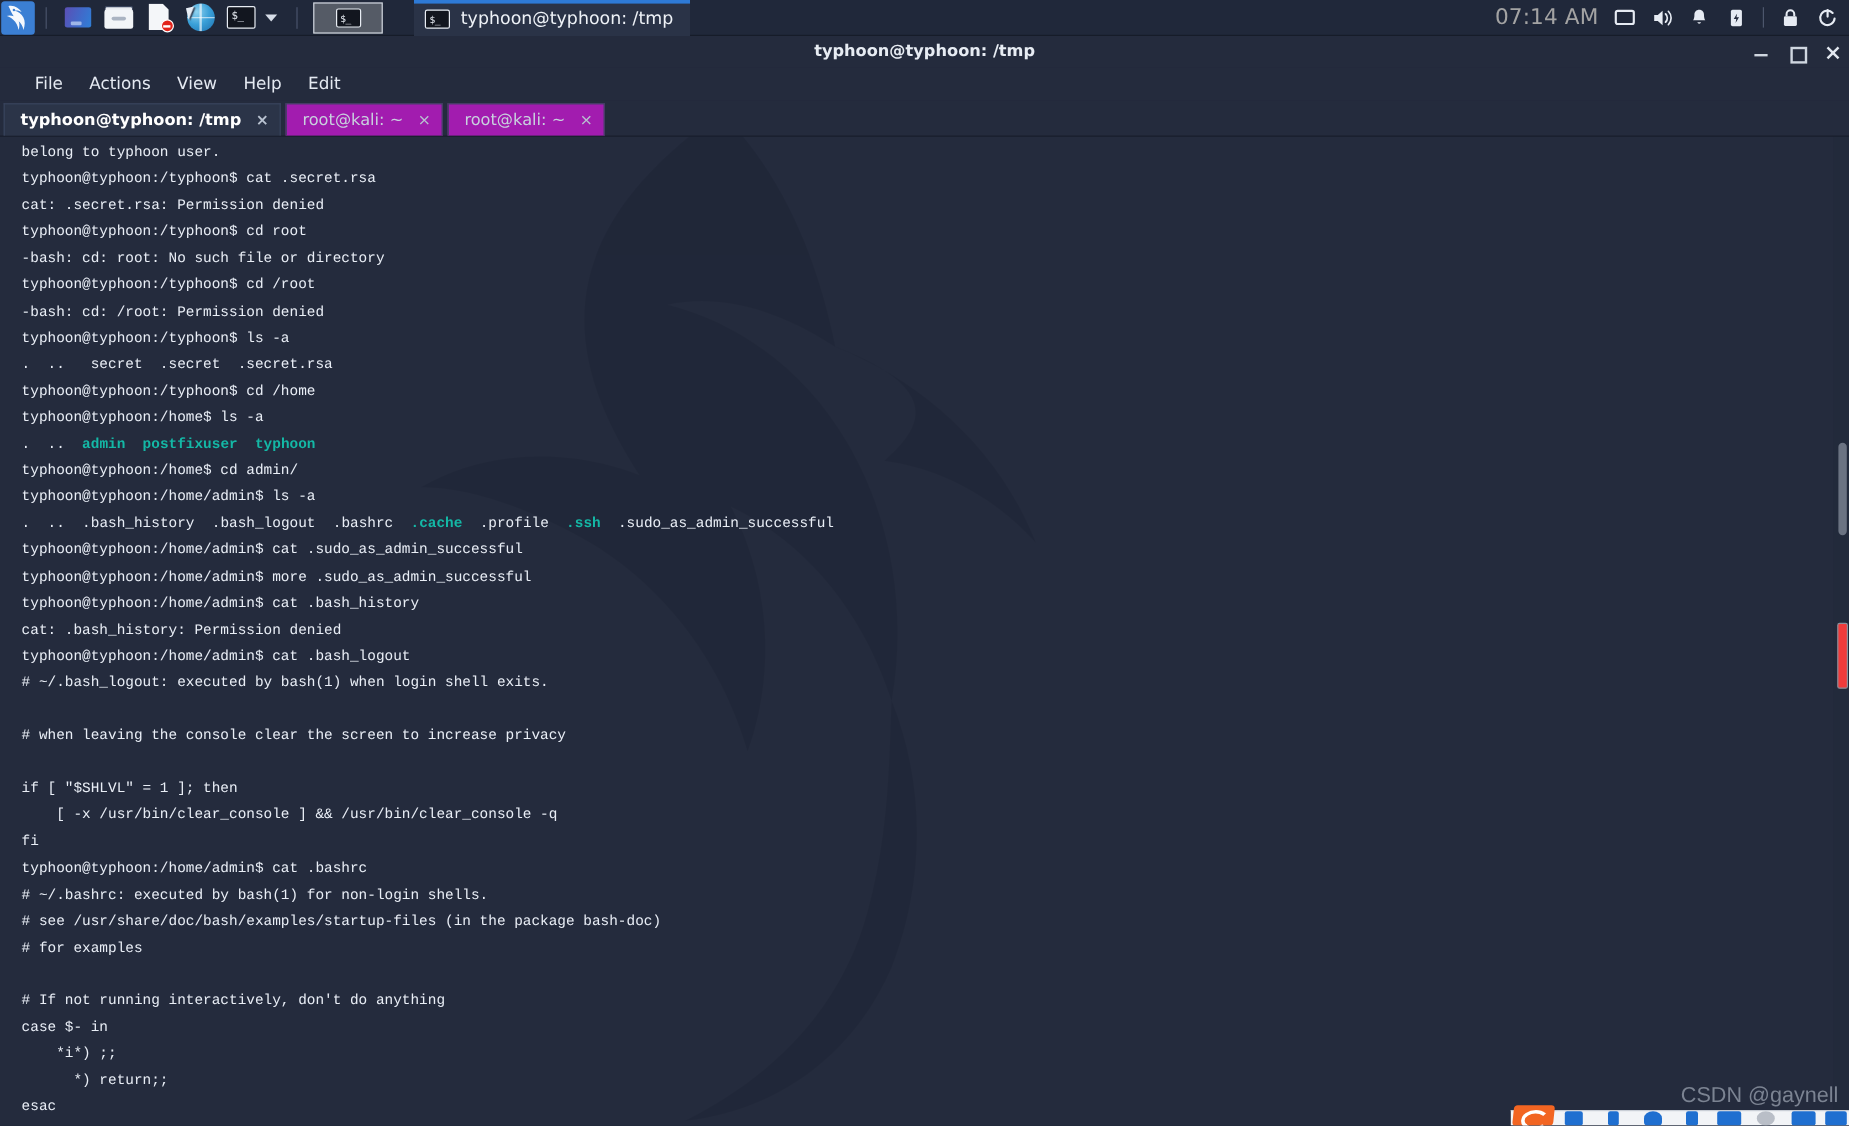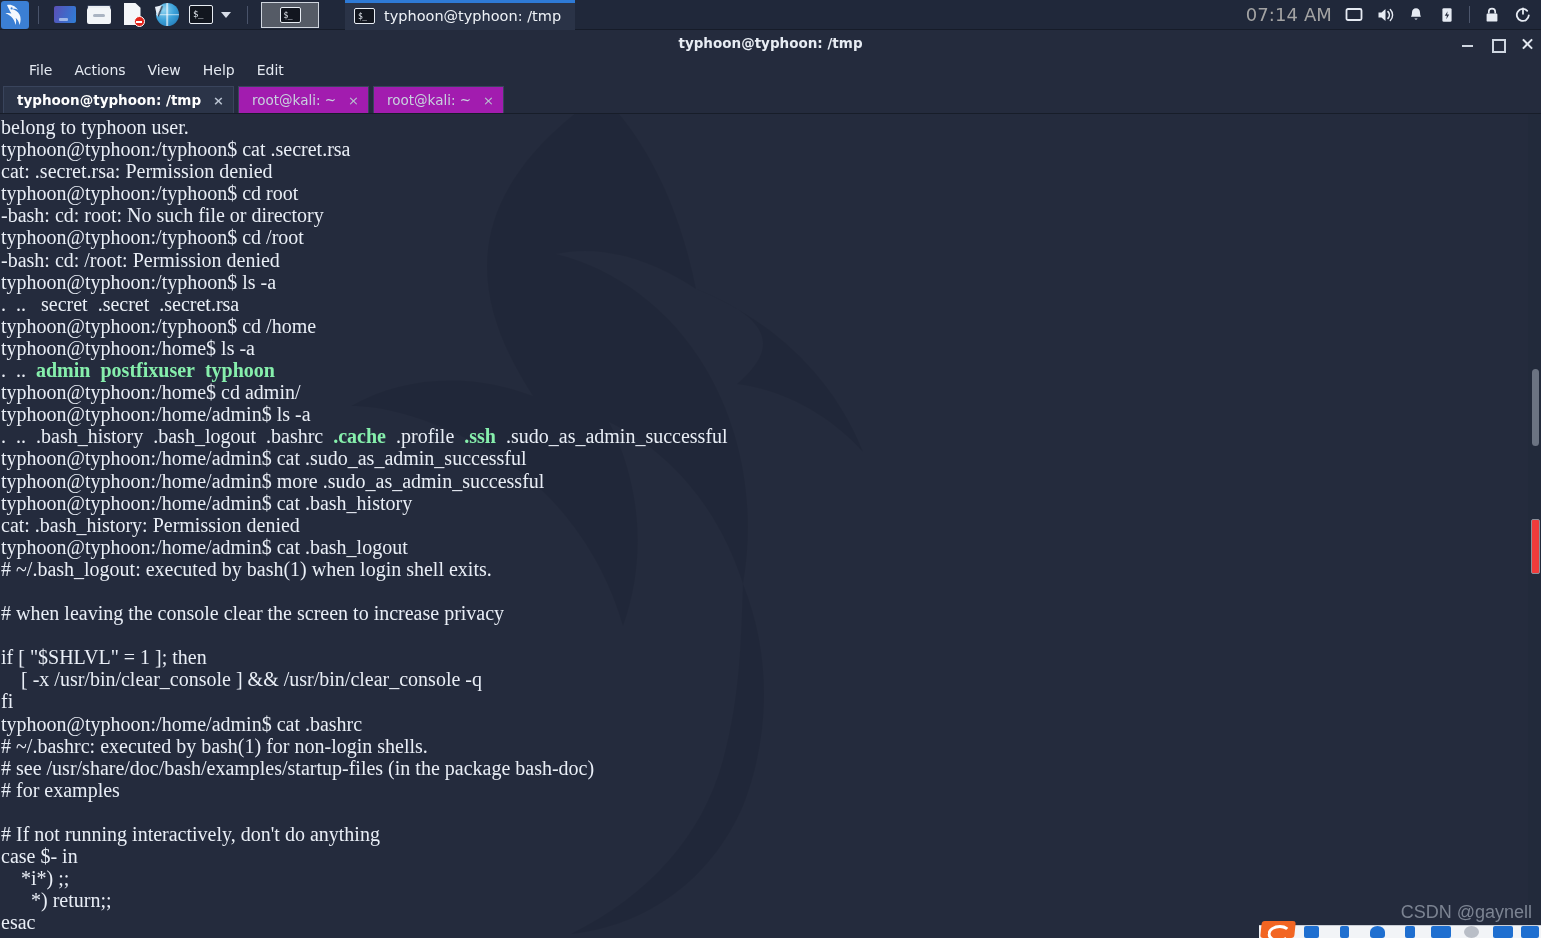--- a/index.html
+++ b/index.html
@@ -212,30 +212,30 @@
     flex: 1; position: relative; overflow: hidden;
     background: #242b3d;
   }
   
   #dragon {
     position: absolute; right: 430px; top: -60px;
     width: 760px; height: 880px;
     opacity: .30; pointer-events: none;
   }
   #term-text {
-    position: absolute; left: 1px; top: 2px;
+    position: absolute; left: 18px; top: 2px;
     width: 1500px;
-    font-family: Liberation Serif, serif;
-    font-size: 20px;
+    font-family: Liberation Mono, monospace;
+    font-size: 12px;
     line-height: 22.1px;
     color: #e9eef6;
     white-space: pre;
     letter-spacing: 0px;
   }
-  .dir { color: #86efac; font-weight: bold; }
+  .dir { color: #14b8a6; font-weight: bold; }
 
   
   #scroll-track {
     position: absolute; right: 0; top: 0;
     width: 13px; height: 100%;
     background: #222a3b;
   }
   #scroll-thumb {
     position: absolute; right: 2px; top: 255px;
     width: 7px; height: 77px;

